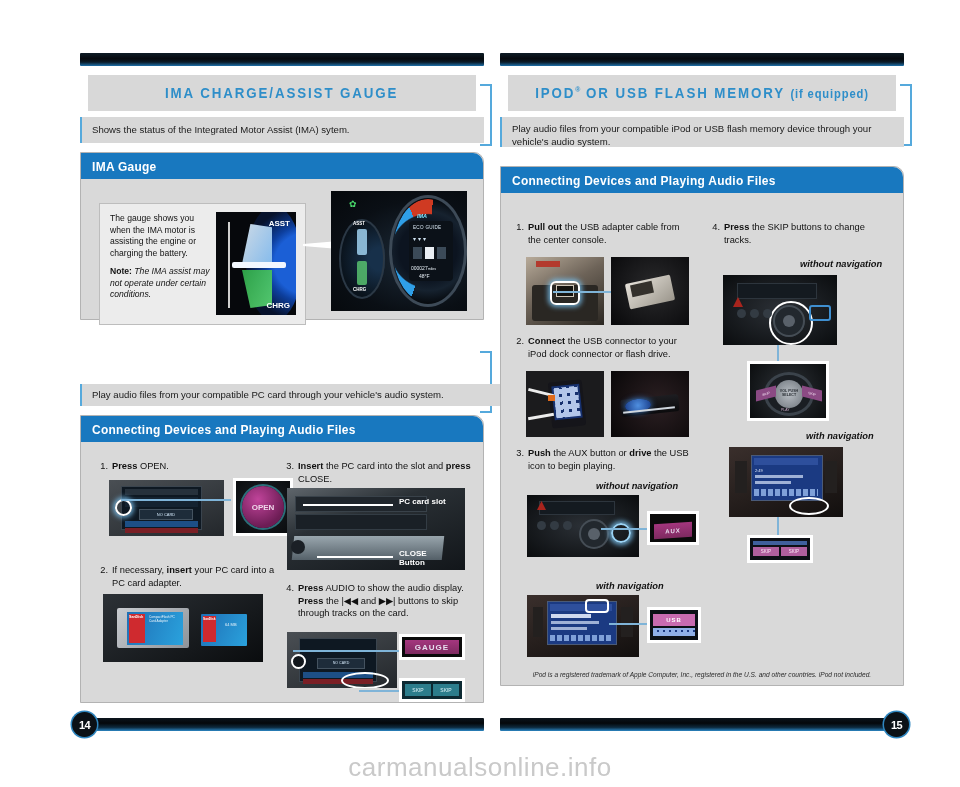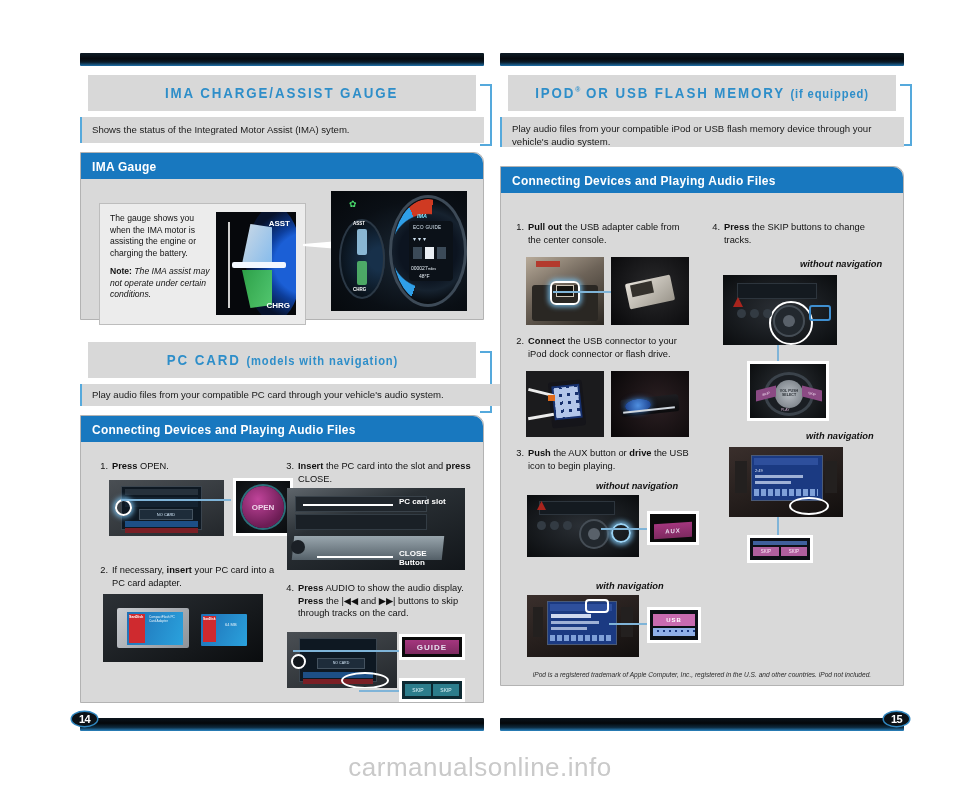--- a/index.html
+++ b/index.html
@@ -19,21 +19,21 @@
     border-radius:1px;
   }
   .bar.top{top:53px;}
   .bar.bottom{top:718px;
     background:linear-gradient(180deg,#0b151d 0%,#04080b 40%,#0d2a3e 72%,#2a86c4 100%);
   }
   .page-left .bar{left:56px;}
   .page-right .bar{left:20px;}
 
   .pagenum{
-    position:absolute;top:712px;width:25px;height:14px;border-radius:50%;
+    position:absolute;top:712px;width:25px;height:25px;border-radius:50%;
     background:#0b1116;color:#ffffff;font-size:11px;font-weight:bold;
     display:flex;align-items:center;justify-content:center;
     box-shadow:0 0 0 1.5px #2f86bf;
     letter-spacing:-0.5px;
   }
   .page-left .pagenum{left:48px;}
   .page-right .pagenum{left:404px;}
 
   
   .titlewrap{position:absolute;}
@@ -214,26 +214,20 @@
     </div>
   </div>
 
   <div class="titlewrap" style="left:56px;top:338px;width:404px;height:44px;">
     <div class="brackets">
       <span class="bk-tl"></span>
         <span class="bk-tr"></span>
       <span class="bk-bl"></span>
         <span class="bk-br"></span>
     </div>
-    <div class="titlebox">
-      <div class="t">
-        <span>PC CARD</span>
-        <span class="sm">(models with navigation)</span>
-      </div>
-    </div>
   </div>
   <div class="sidepipe" style="left:456px;top:351px;width:10px;height:58px;"></div>
 
   <div class="descbox" style="left:56px;top:384px;width:444px;height:22px;">
     <p>Play audio files from your compatible PC card through your vehicle's audio system.</p>
   </div>
 
   <div class="panel" style="left:56px;top:415px;width:404px;height:288px;">
     <div class="panel-hd">
       <div class="h">Connecting Devices and Playing Audio Files</div>
@@ -304,21 +298,21 @@
         <div style="position:absolute;left:30px;top:26px;width:46px;height:9px;background:#1e2c3a;border:1px solid #44525f;
                     color:#cfe4f5;font-size:3.6px;text-align:center;line-height:9px;">NO CARD</div>
         <div style="position:absolute;left:16px;top:40px;right:24px;height:6px;background:#1d4f86;"></div>
         <div style="position:absolute;left:16px;top:47px;right:24px;height:5px;background:#7a1f25;"></div>
         <div class="ring" style="left:4px;top:22px;width:11px;height:11px;background:#12171c;"></div>
         <div class="ring" style="left:54px;top:40px;width:44px;height:13px;border-radius:50%;"></div>
       </div>
       <div class="leader blue" style="left:212px;top:208px;width:110px;"></div>
       <div class="tile" style="left:318px;top:192px;width:66px;height:26px;">
         <div class="magenta" style="position:absolute;inset:3px;display:flex;align-items:center;justify-content:center;">
-          <span class="chip">GUIDE</span>
+          <span class="chip">GAUGE</span>
         </div>
       </div>
       <div class="leader blue" style="left:278px;top:248px;width:44px;"></div>
       <div class="tile" style="left:318px;top:236px;width:66px;height:24px;background:#0d2a33;">
         <div style="position:absolute;inset:3px;display:flex;gap:2px;">
           <div style="flex:1;background:#2c7d8c;display:flex;align-items:center;justify-content:center;color:#dff3f7;font-size:5px;">SKIP</div>
           <div style="flex:1;background:#2c7d8c;display:flex;align-items:center;justify-content:center;color:#dff3f7;font-size:5px;">SKIP</div>
         </div>
       </div>
 

